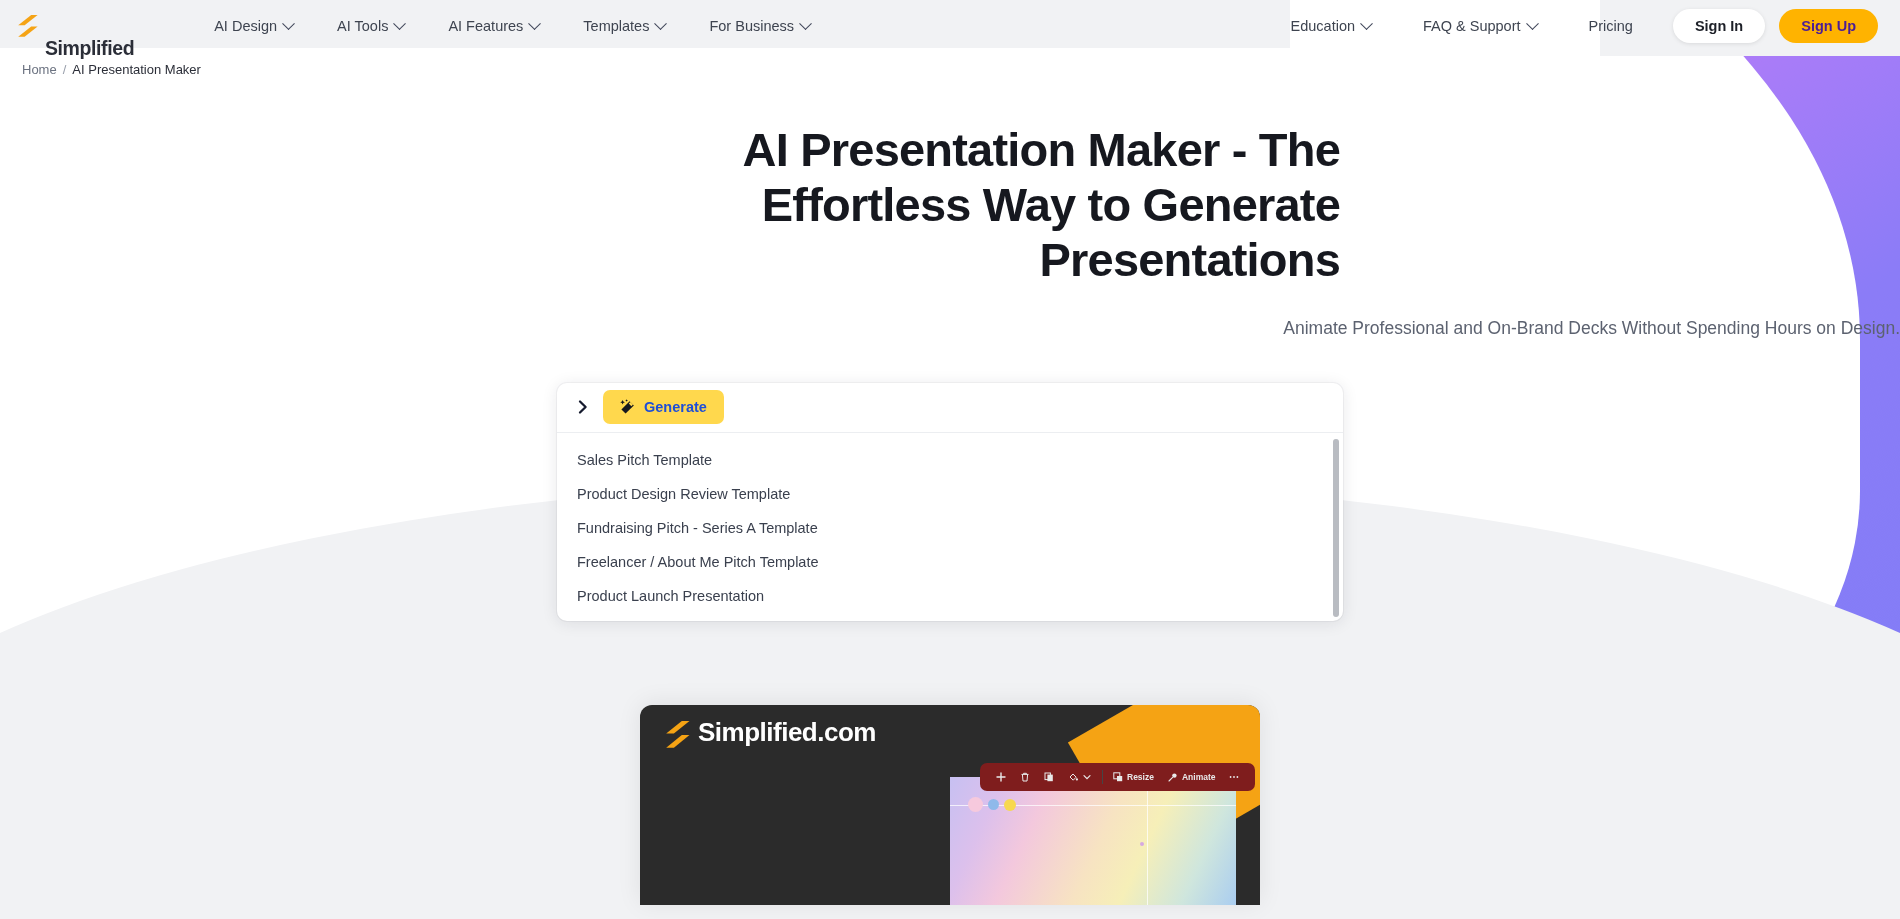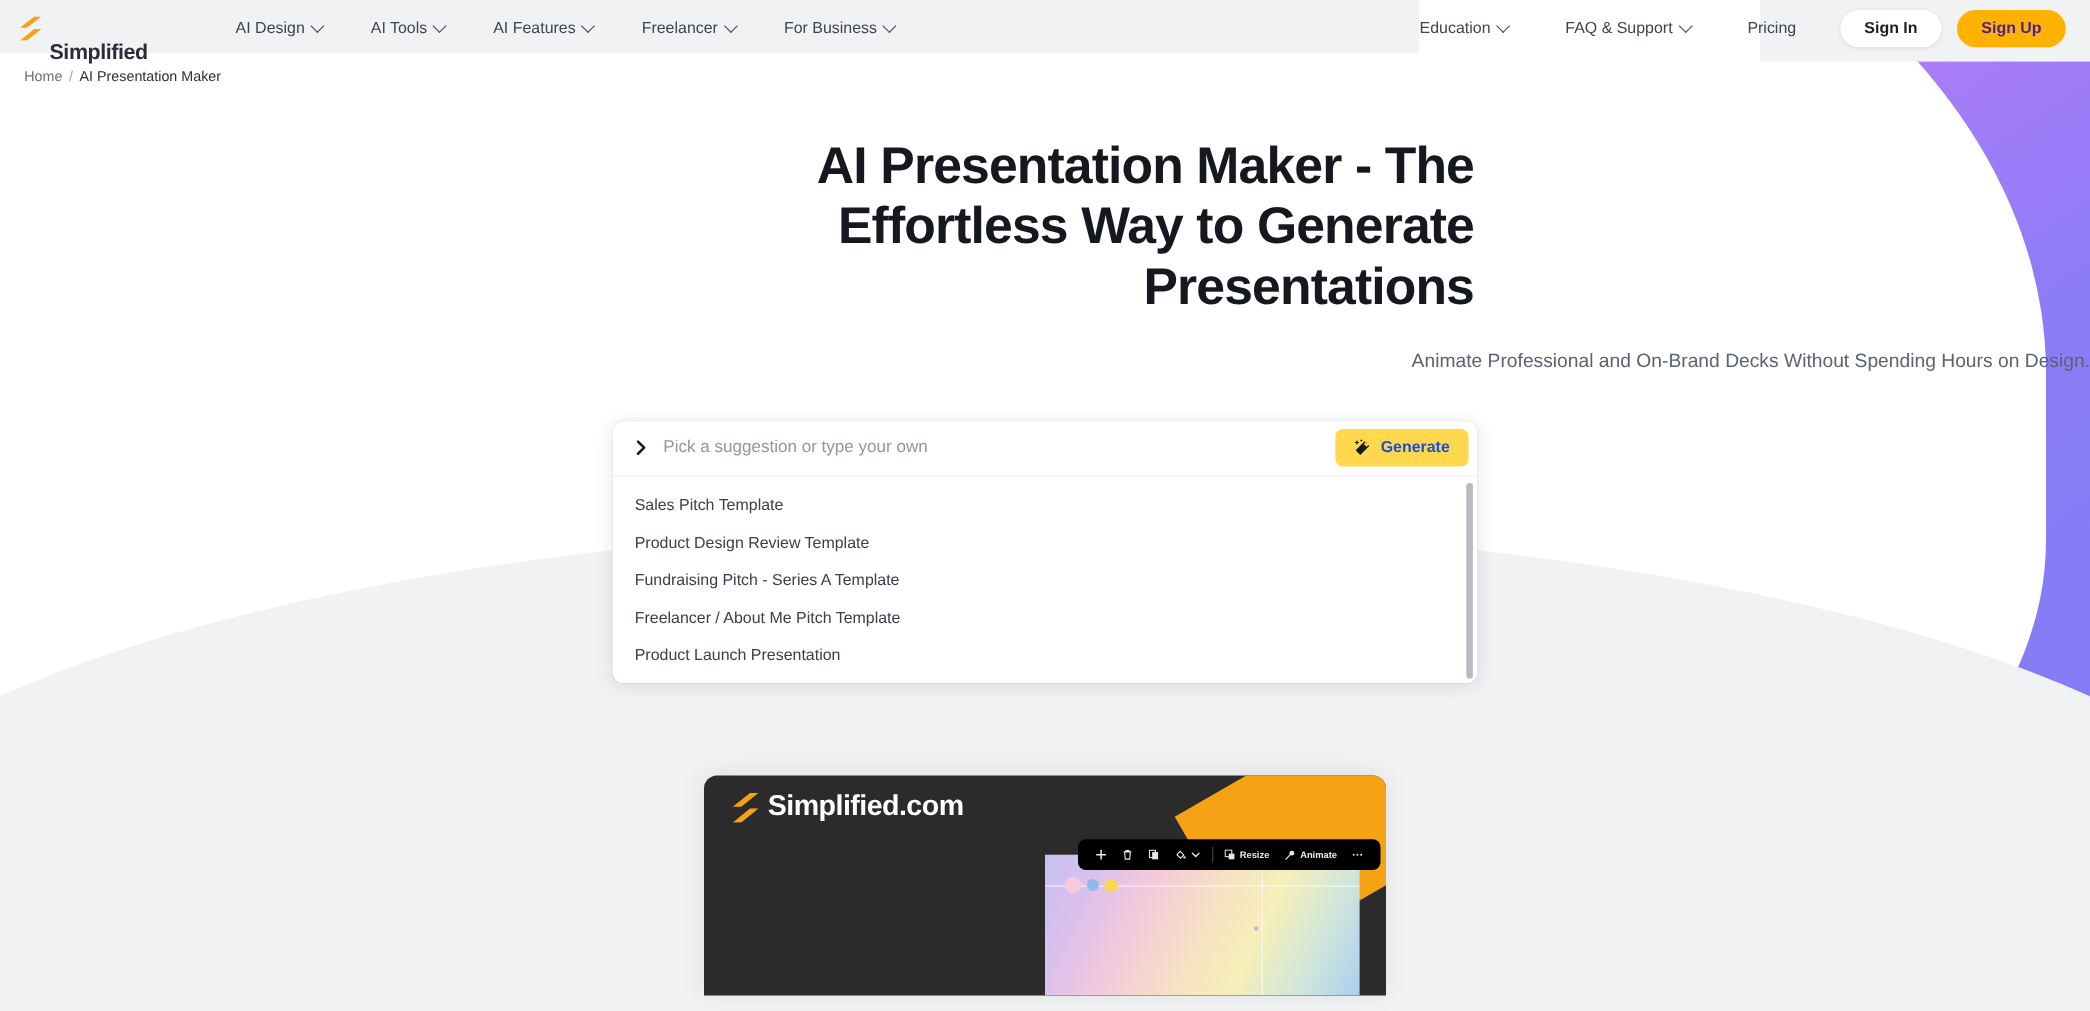--- a/index.html
+++ b/index.html
@@ -383,21 +383,21 @@
   .dot-d { width: 4px; height: 4px; background: #d6a9e0; left: 190px; top: 65px; }
 
   .edit-toolbar {
     position: absolute;
     left: 340px;
     top: 58px;
     height: 28px;
     display: flex;
     align-items: center;
     gap: 0;
-    background: #000000;
+    background: #7f1d1d;
     border-radius: 7px;
     padding: 0 9px;
     z-index: 4;
     text-align: center;
   }
   .tb-btn {
     display: flex;
     align-items: center;
     gap: 4px;
     padding: 0 7px;
@@ -443,21 +443,21 @@
       </div>
       <div class="nav-item">
         <span>AI Tools</span>
         <span class="caret"></span>
       </div>
       <div class="nav-item">
         <span>AI Features</span>
         <span class="caret"></span>
       </div>
       <div class="nav-item">
-        <span>Freelancer</span>
+        <span>Templates</span>
         <span class="caret"></span>
       </div>
       <div class="nav-item">
         <span>For Business</span>
         <span class="caret"></span>
       </div>
     </div>
 
     <div class="nav-right">
       <div class="nav-item">
@@ -487,21 +487,20 @@
     <p class="hero-sub">Animate Professional and On-Brand Decks Without Spending Hours on Design.</p>
   </div>
 
   <div class="search-wrap">
     <div class="search-card">
 
       <div class="search-row">
         <svg class="chev-icon" viewBox="0 0 16 16">
           <path d="M5 2.5 L10.6 8 L5 13.5" fill="none" stroke="#151a2e" stroke-width="2.3" stroke-linecap="round" stroke-linejoin="round"></path>
         </svg>
-        <input class="search-input" type="text" placeholder="Pick a suggestion or type your own" style="">
         <button class="btn-generate">
           <svg class="wand-icon" viewBox="0 0 16 16">
             <path d="M9.6 2.2 L13.8 6.4 L5.6 14.6 L1.4 10.4 Z" fill="#16181f"></path>
             <path d="M10.4 3.0 L13.0 5.6 L11.4 7.2 L8.8 4.6 Z" fill="#ffd84d"></path>
             <path d="M2.6 1.0 L3.3 2.6 L4.9 3.3 L3.3 4.0 L2.6 5.6 L1.9 4.0 L0.3 3.3 L1.9 2.6 Z" fill="#16181f"></path>
             <path d="M6.6 0.2 L7.0 1.1 L7.9 1.5 L7.0 1.9 L6.6 2.8 L6.2 1.9 L5.3 1.5 L6.2 1.1 Z" fill="#16181f"></path>
           </svg>
           <span>Generate</span>
         </button>
       </div>

